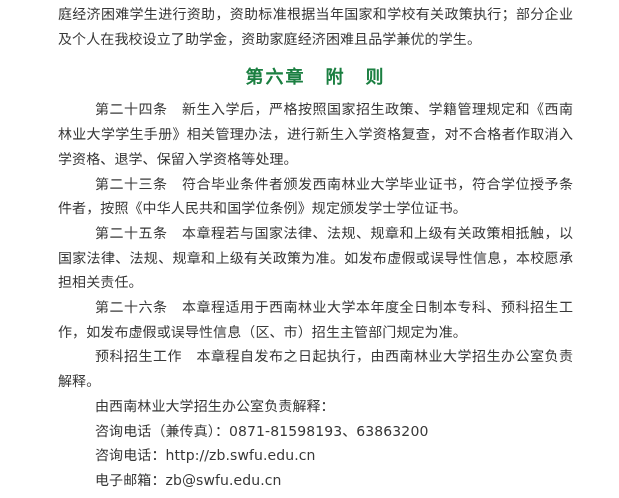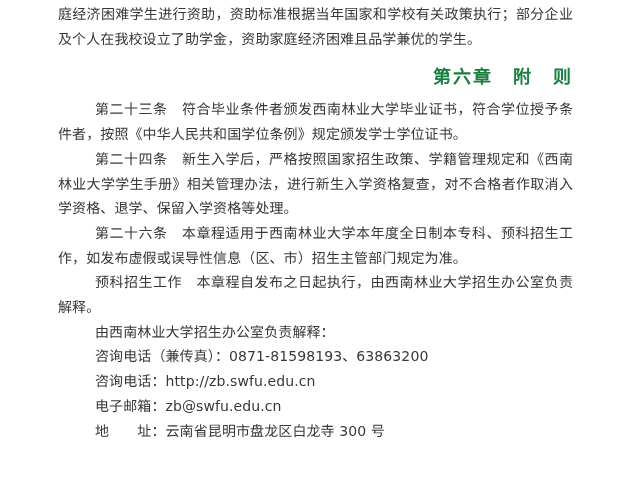--- a/index.html
+++ b/index.html
@@ -39,26 +39,27 @@
     font-family: "DejaVu Serif", "Liberation Serif", serif;
   }
 </style>
 </head>
 <body>
 
 <div class="page" style="background: rgb(255, 255, 255); color: rgb(56, 56, 56);">
 
   <p class="para">庭经济困难学生进行资助，资助标准根据当年国家和学校有关政策执行；部分企业及个人在我校设立了助学金，资助家庭经济困难且品学兼优的学生。</p>
 
-  <h2 class="chapter-heading" style="color: rgb(27, 127, 65); text-align: right;">第六章　附　则</h2>
+  <h2 class="chapter-heading" style="color: rgb(27, 127, 65);">第六章　附　则</h2>
+
+  <p class="para indent">第二十四条　新生入学后，严格按照国家招生政策、学籍管理规定和《西南林业大学学生手册》相关管理办法，进行新生入学资格复查，对不合格者作取消入学资格、退学、保留入学资格等处理。</p>
 
   <p class="para indent">第二十三条　符合毕业条件者颁发西南林业大学毕业证书，符合学位授予条件者，按照《中华人民共和国学位条例》规定颁发学士学位证书。</p>
 
-  <p class="para indent">第二十四条　新生入学后，严格按照国家招生政策、学籍管理规定和《西南林业大学学生手册》相关管理办法，进行新生入学资格复查，对不合格者作取消入学资格、退学、保留入学资格等处理。</p>
-
+  <p class="para indent">第二十五条　本章程若与国家法律、法规、规章和上级有关政策相抵触，以国家法律、法规、规章和上级有关政策为准。如发布虚假或误导性信息，本校愿承担相关责任。</p>
 
   <p class="para indent">第二十六条　本章程适用于西南林业大学本年度全日制本专科、预科招生工作，如发布虚假或误导性信息（区、市）招生主管部门规定为准。</p>
 
   <p class="para indent">预科招生工作　本章程自发布之日起执行，由西南林业大学招生办公室负责解释。</p>
 
   <p class="para indent">由西南林业大学招生办公室负责解释：</p>
 
   <p class="para indent">咨询电话（兼传真）：0871-81598193、63863200</p>
 
   <p class="para indent">咨询电话：http://zb.swfu.edu.cn</p>

